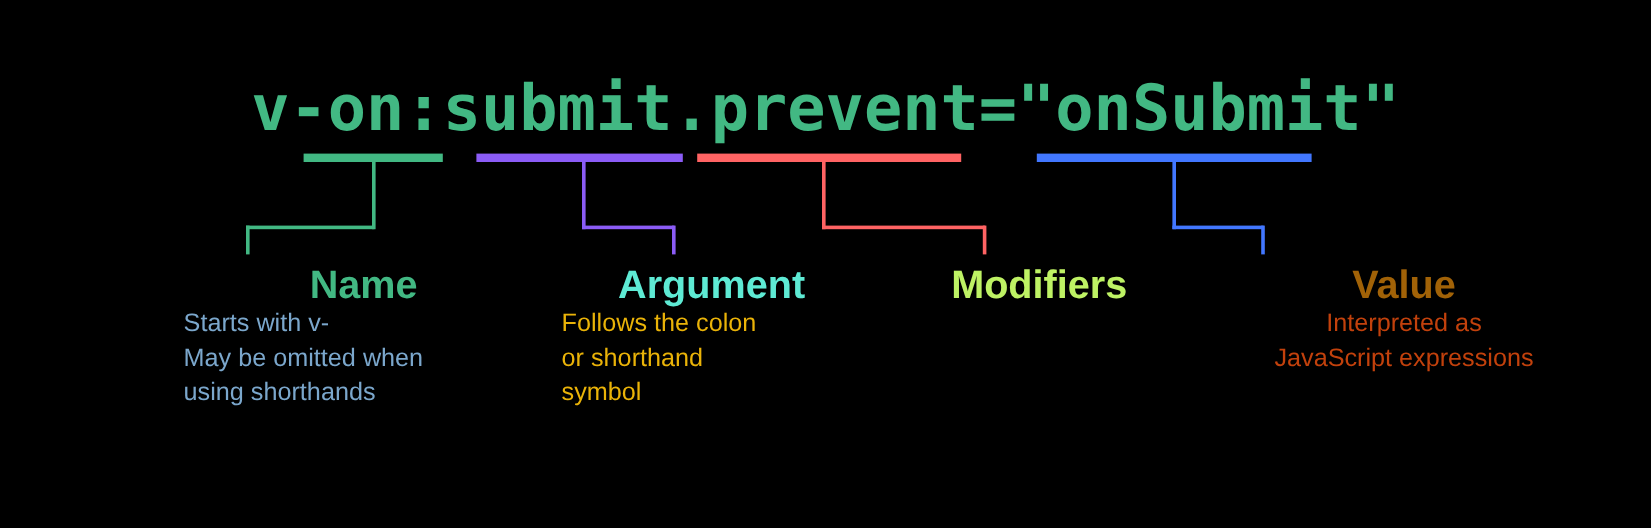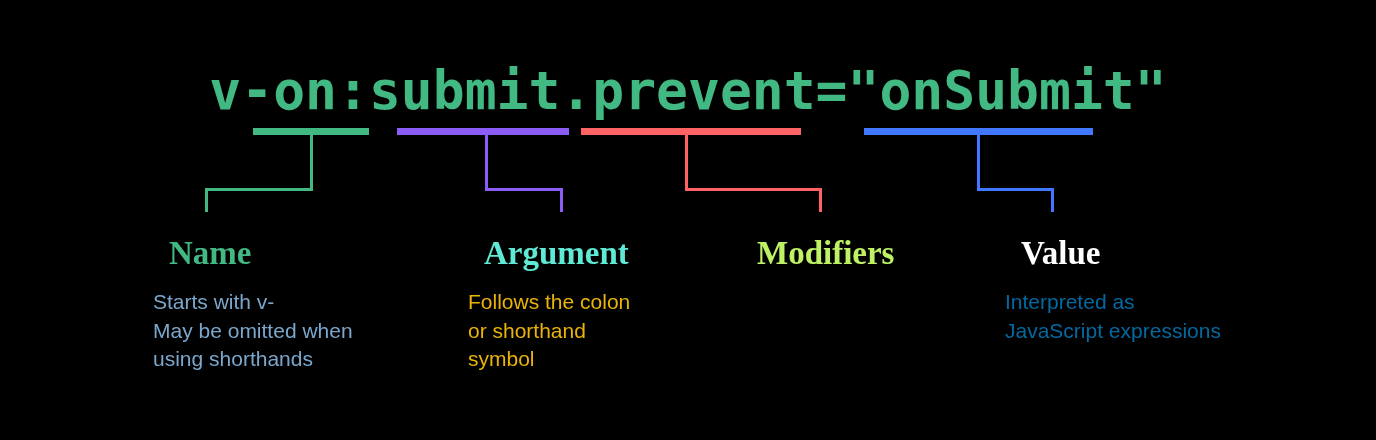--- a/index.html
+++ b/index.html
@@ -48,26 +48,27 @@
     position: absolute;
     height: 3px;
   }
 
   
   .block {
     position: absolute;
     top: 218px;
   }
   .block .heading {
-    font-family: Liberation Serif, serif;
+    font-family: Liberation Sans, sans-serif;
     font-size: 33px;
     font-weight: 700;
     line-height: 38px;
-    margin: 16px;
+    margin: 0;
     white-space: nowrap;
+    text-align: center;
   }
   .block .desc {
     font-family: "Liberation Sans", sans-serif;
     font-size: 21px;
     font-weight: 400;
     line-height: 28.5px;
     color: #7ba7cc;
     white-space: pre-line;
   }
 </style>
@@ -107,19 +108,19 @@
       <div class="block" style="left: 468px; width: 250px;">
         <div class="heading" style="color: #5eead4;">Argument</div>
         <div class="desc" style="color: #eab308;">Follows the colon
 or shorthand
 symbol</div>
       </div>
       <div class="block" style="left: 741px; width: 250px;">
         <div class="heading" style="color: #bef264;">Modifiers</div>
       </div>
       <div class="block" style="left: 1005px; width: 330px;">
-        <div class="heading" style="color: #ffffff;">Value</div>
-        <div class="desc" style="color: #0369a1;">Interpreted as
+        <div class="heading" style="color: #a16207;">Value</div>
+        <div class="desc" style="color: #c2410c; text-align: center;">Interpreted as
 JavaScript expressions</div>
       </div>
     </div>
 
 </div>
 
 </body></html>

